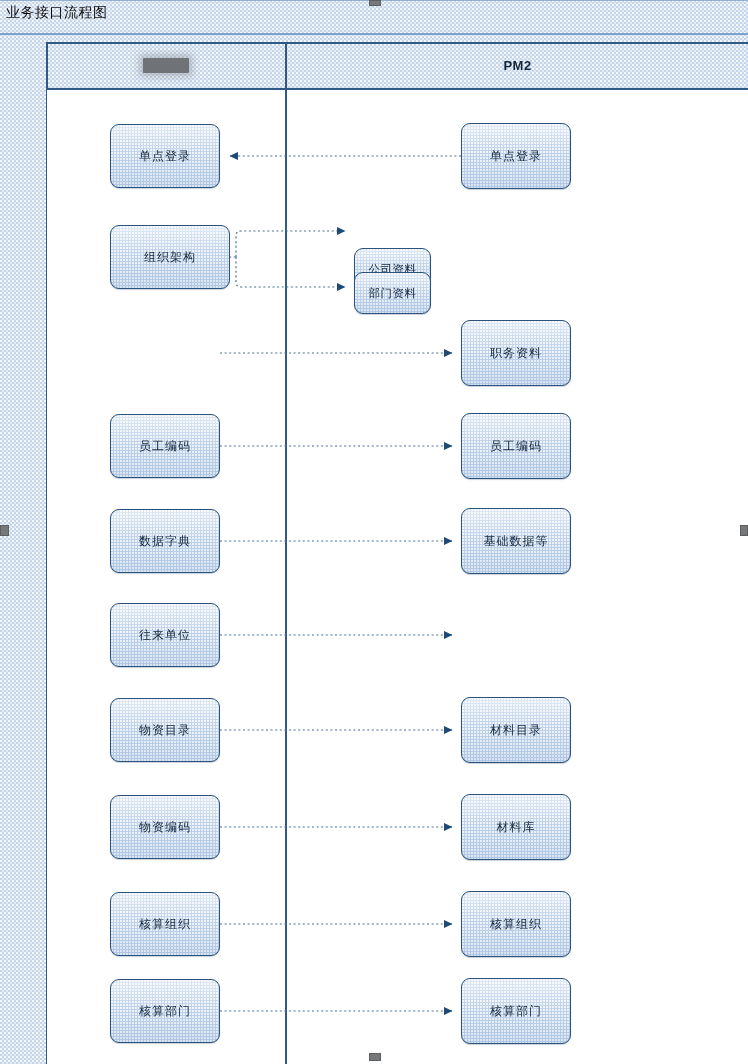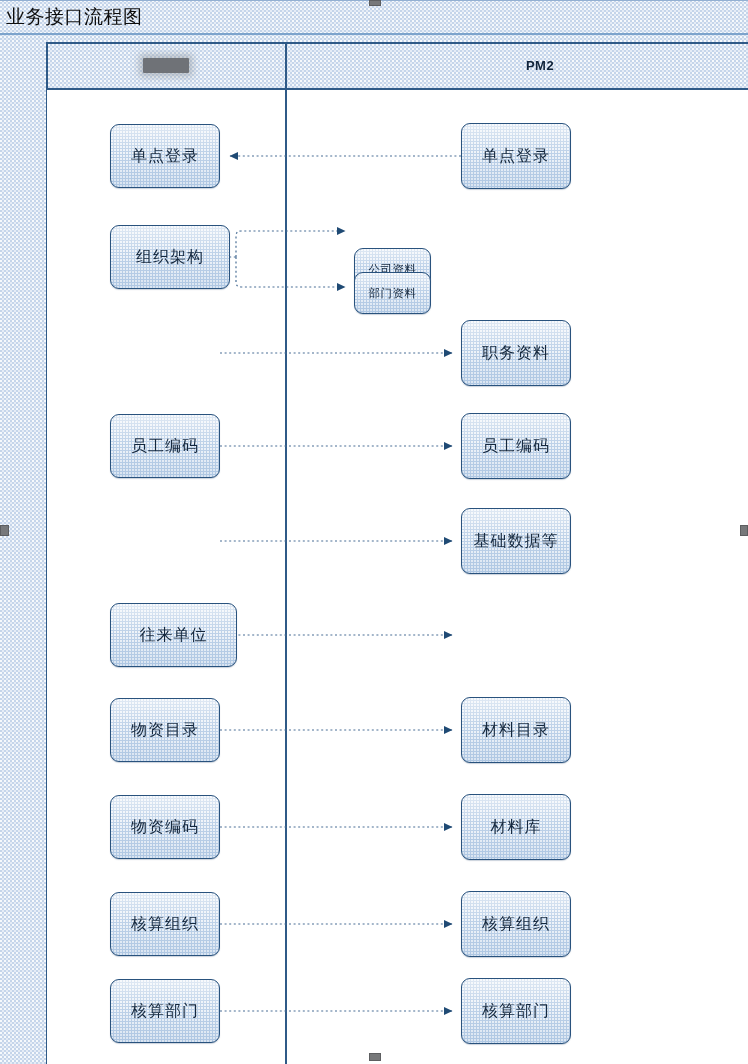--- a/index.html
+++ b/index.html
@@ -30,21 +30,21 @@
   #title-bar {
     position: absolute;
     left: 0; top: 0;
     width: 748px; height: 34px;
     border-top: 1px solid #93b0d2;
     box-sizing: border-box;
   }
   #title-text {
     position: absolute;
     left: 6px; top: 3px;
-    font-size: 19px;
+    font-size: 14px;
     color: #0d0d0d;
     letter-spacing: 0.5px;
     white-space: nowrap;
     font-family: "DejaVu Sans", "Liberation Sans", sans-serif;
   }
   #title-rule {
     position: absolute;
     left: 0; top: 33px;
     width: 748px; height: 2px;
     background: #7ca3cc;
@@ -77,21 +77,20 @@
   #lane-header-right {
     left: 285px;
     width: 463px;
     border-left: 2px solid #2f5a87;
   }
   .lane-title {
     font-size: 13px;
     font-weight: bold;
     color: #11243a;
     letter-spacing: 0.5px;
-    padding-left: 45px;
   }
   
   #lane-left-redaction {
     width: 46px;
     height: 15px;
     background: #6f7277;
     border-radius: 1px;
     box-shadow: 0 0 7px 4px rgba(150,155,162,0.55);
   }
 
@@ -119,21 +118,21 @@
     background-image:
       linear-gradient(180deg, rgba(255,255,255,0.55) 0%, rgba(255,255,255,0.05) 45%, rgba(120,160,205,0.18) 100%),
       radial-gradient(circle at 1px 1px, rgba(255,255,255,0.75) 0.8px, transparent 1px);
     background-size: 100% 100%, 3px 3px;
     display: flex;
     align-items: center;
     justify-content: center;
     box-shadow: 0 1px 1px rgba(40,70,110,0.25);
   }
   .node-label {
-    font-size: 16px;
+    font-size: 12px;
     color: #14273d;
     letter-spacing: 1px;
     white-space: nowrap;
     font-family: "DejaVu Sans", "Liberation Sans", sans-serif;
   }
   .node.small .node-label { font-size: 11.5px; letter-spacing: 0.5px; }
 
   
   svg#wires {
     position: absolute;
@@ -206,21 +205,24 @@
 
   <div class="node" style="left:110px; top:124px; width:110px; height:64px;">
     <span class="node-label">单点登录</span>
   </div>
   <div class="node" style="left:110px; top:225px; width:120px; height:64px;">
     <span class="node-label">组织架构</span>
   </div>
   <div class="node" style="left:110px; top:414px; width:110px; height:64px;">
     <span class="node-label">员工编码</span>
   </div>
-  <div class="node" style="left:110px; top:603px; width:127px; height:64px;">
+  <div class="node" style="left:110px; top:509px; width:110px; height:64px;">
+    <span class="node-label">数据字典</span>
+  </div>
+  <div class="node" style="left:110px; top:603px; width:110px; height:64px;">
     <span class="node-label">往来单位</span>
   </div>
   <div class="node" style="left:110px; top:698px; width:110px; height:64px;">
     <span class="node-label">物资目录</span>
   </div>
   <div class="node" style="left:110px; top:795px; width:110px; height:64px;">
     <span class="node-label">物资编码</span>
   </div>
   <div class="node" style="left:110px; top:892px; width:110px; height:64px;">
     <span class="node-label">核算组织</span>

